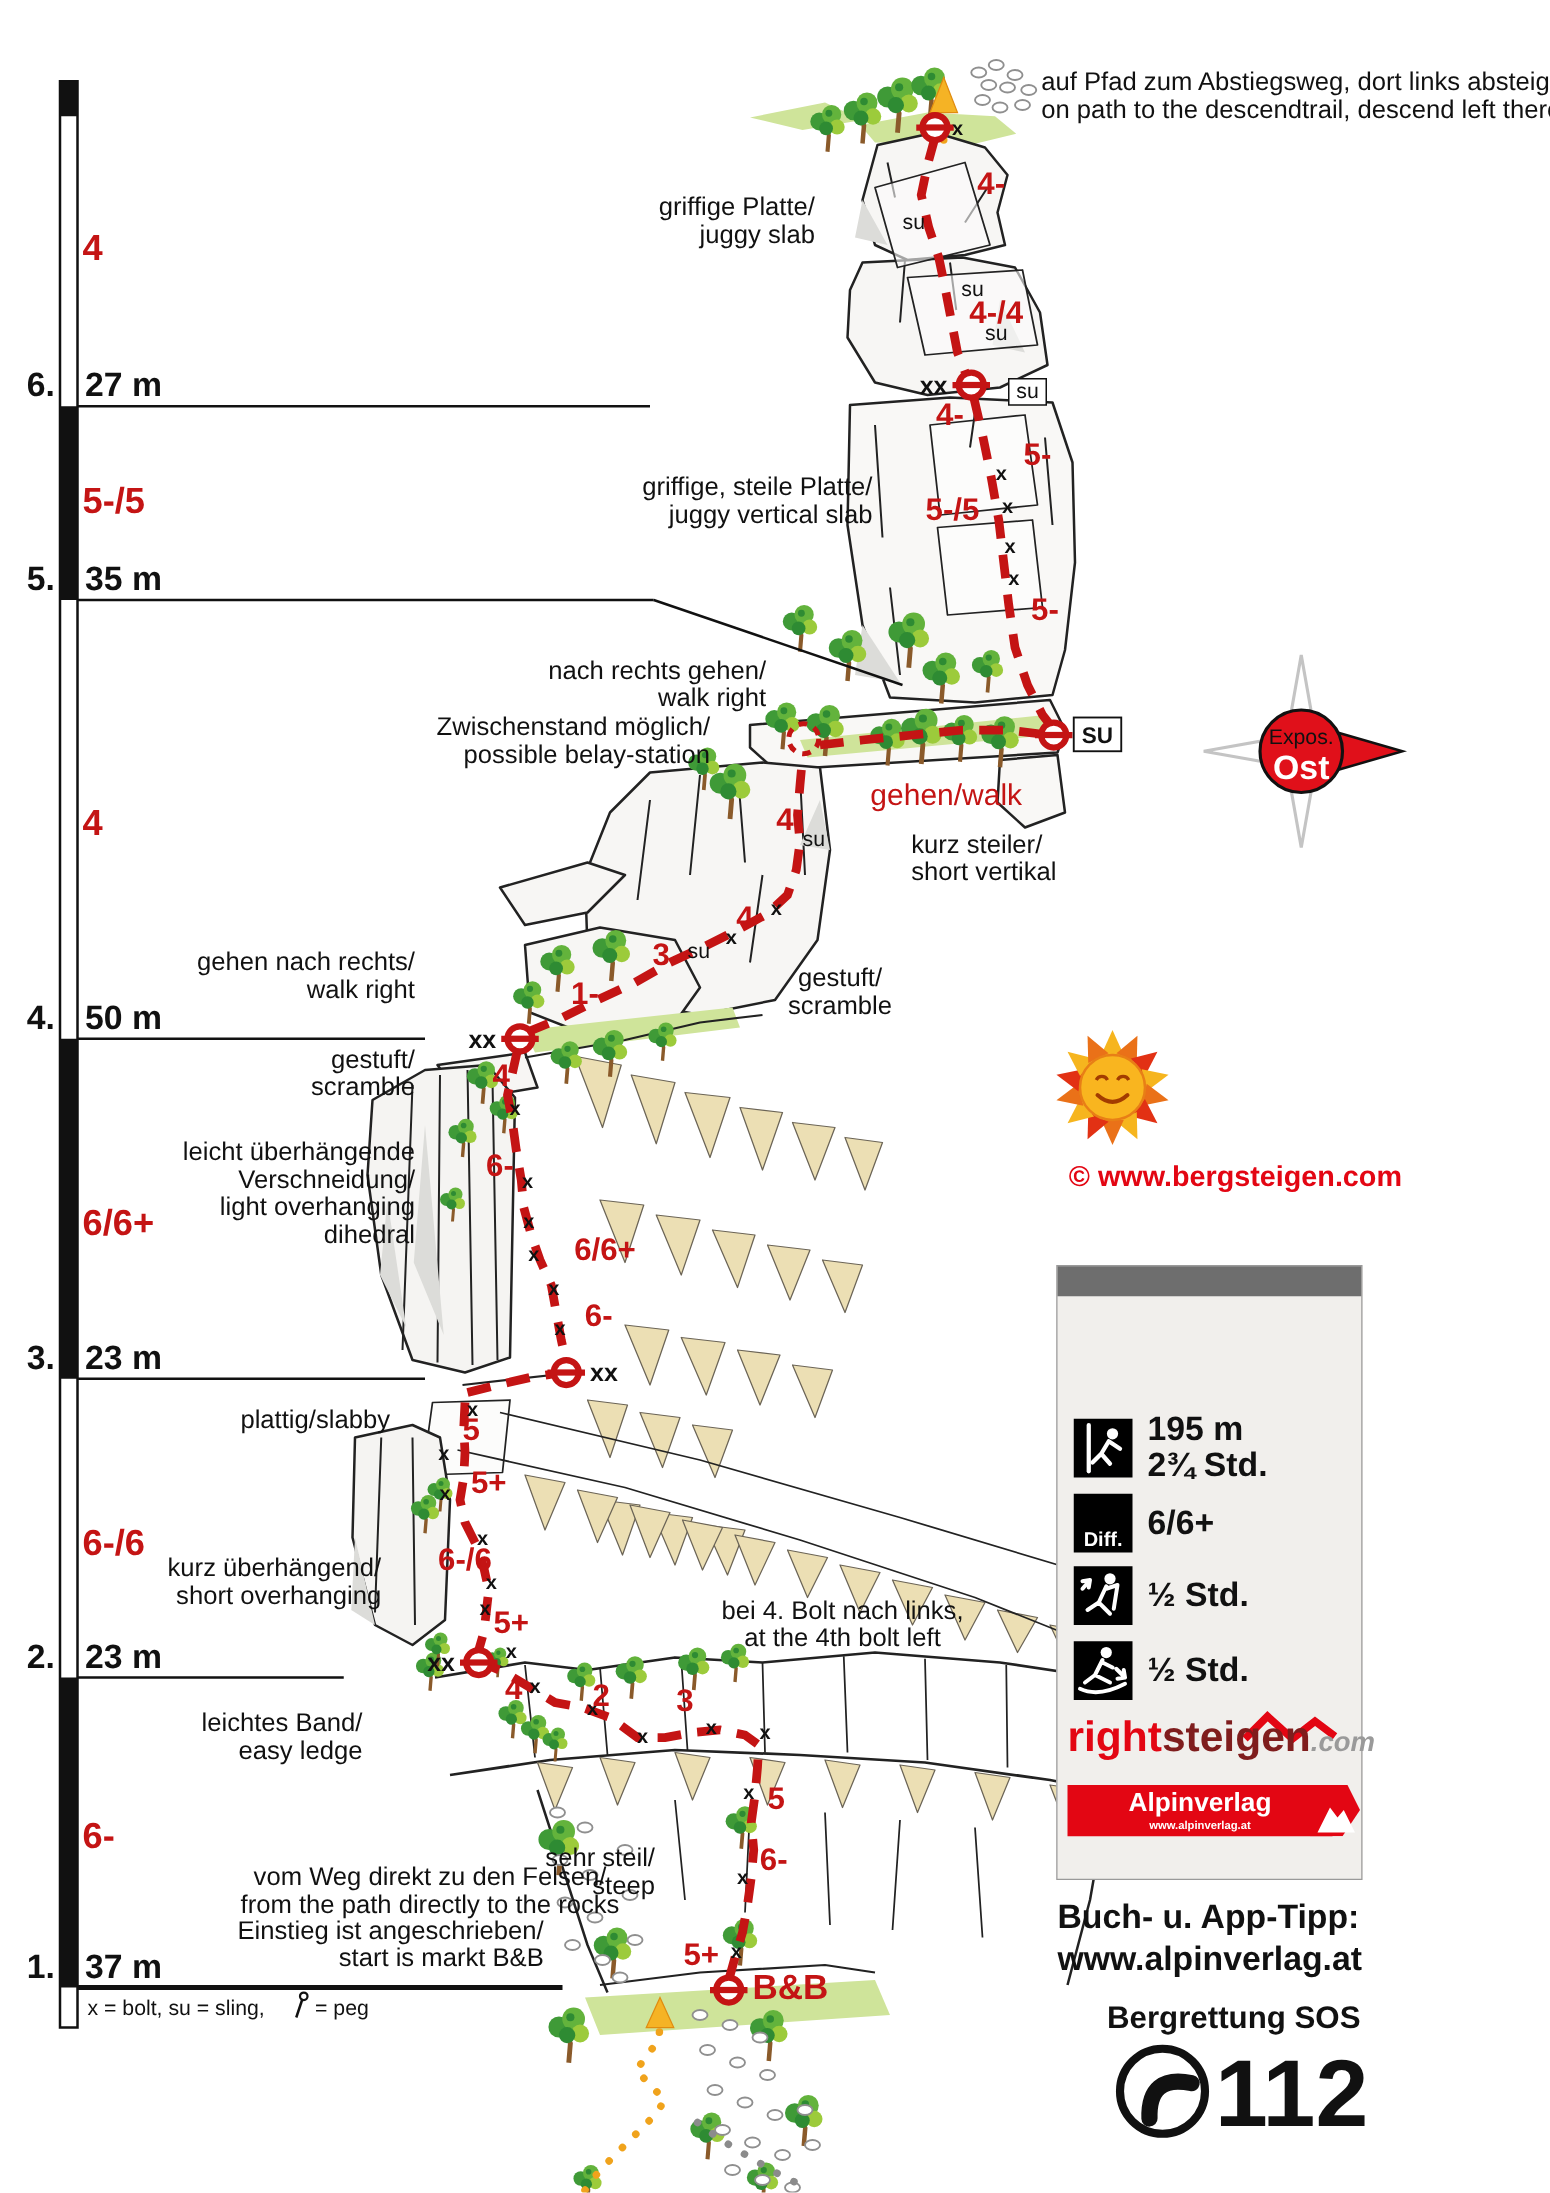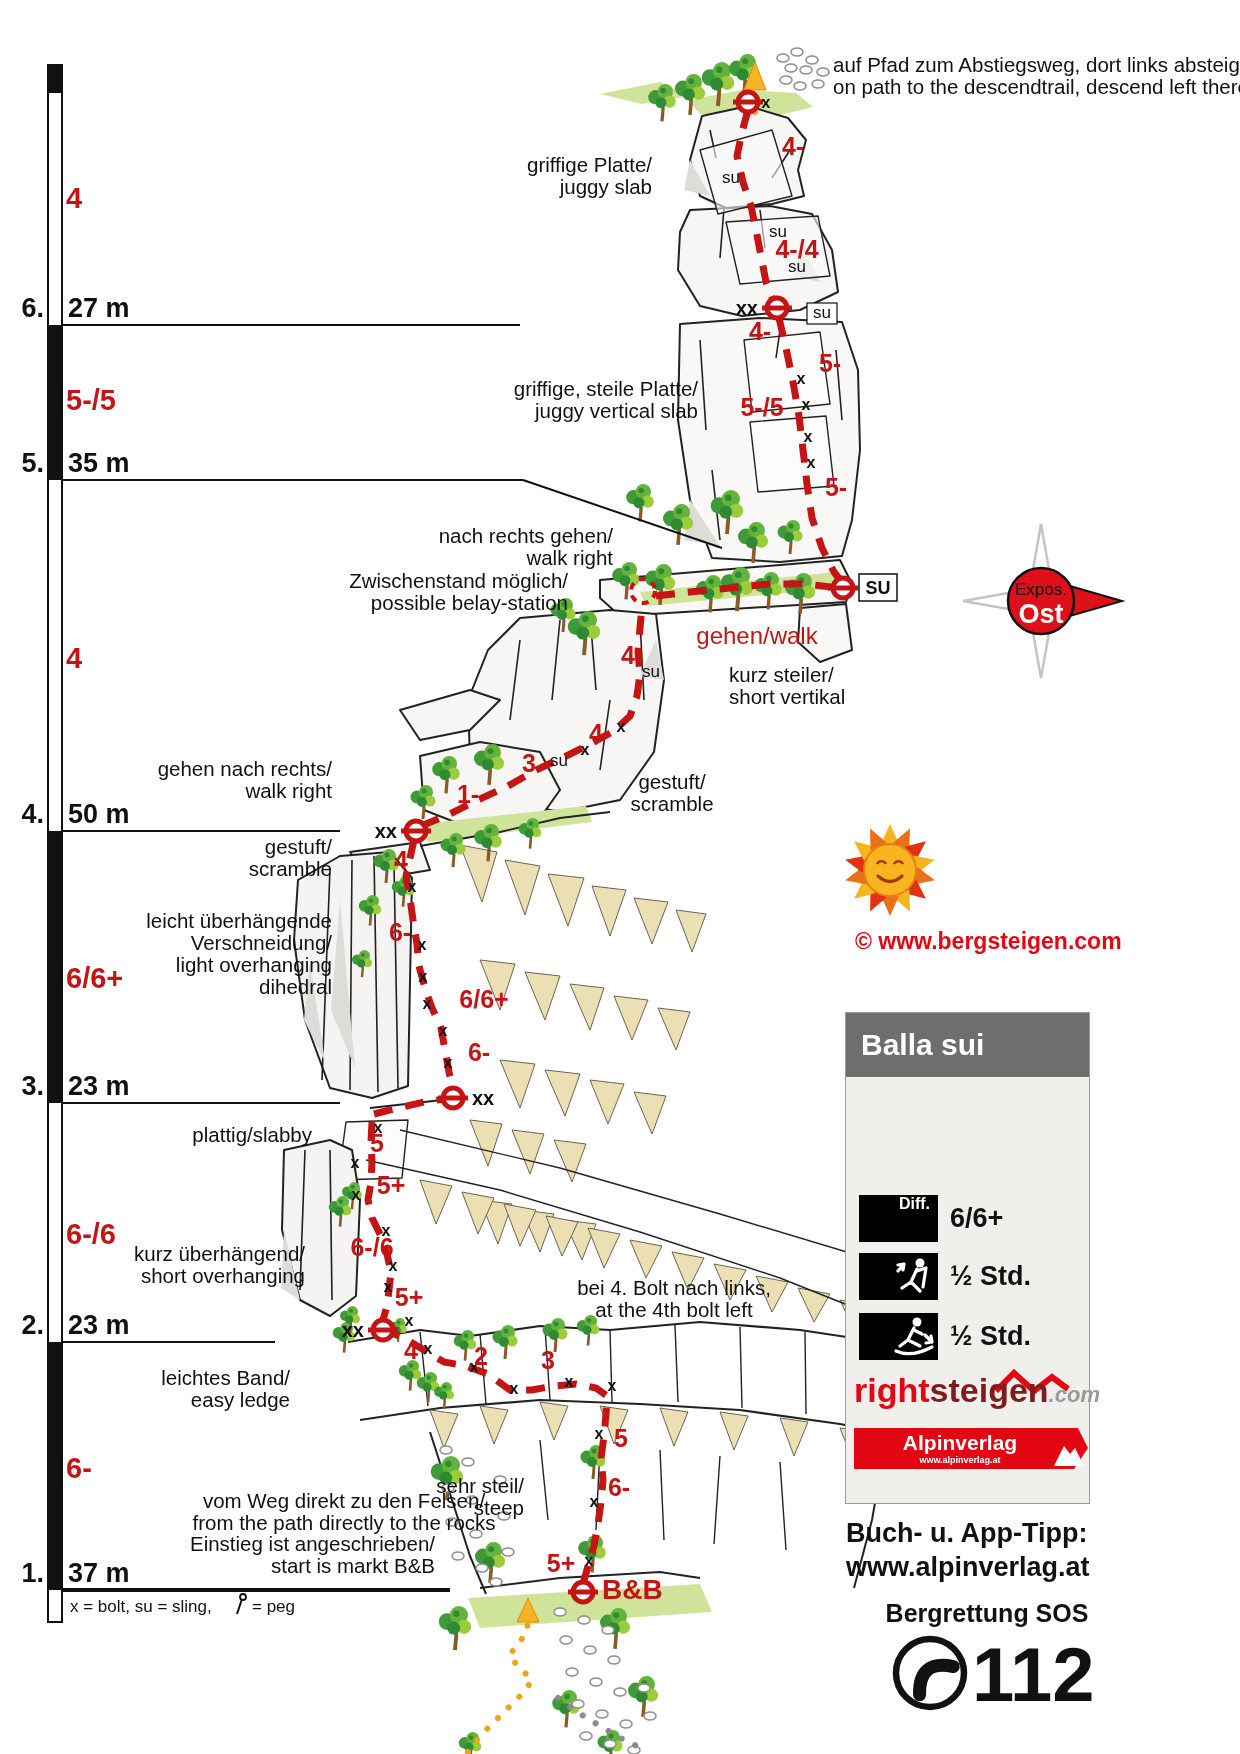--- a/index.html
+++ b/index.html
@@ -7,21 +7,21 @@
        font-family:"Liberation Sans",sans-serif;}
   #stage{position:absolute;left:0;top:0;width:1240px;height:1754px;}
   svg text{font-family:"Liberation Sans",sans-serif;}
   
   #infobox{position:absolute;left:845px;top:1012px;width:245px;height:492px;
            background:#f1efec;border:1px solid #9a9a9a;box-sizing:border-box;}
   #infobox .hdr{background:#6e6e6e;color:#fff;font-weight:bold;font-size:30px;
                 line-height:40px;padding:12px 0 12px 15px;}
   .ibrow{position:absolute;left:13px;display:flex;align-items:center;}
   .ibicon{width:47px;height:47px;background:#000;flex:0 0 47px;display:flex;
-          align-items:flex-start;justify-content:center;padding-left:32px;}
+          align-items:flex-end;justify-content:center;}
   .ibicon span{color:#fff;font-weight:bold;font-size:16px;}
   .ibval{margin-left:12px;font-weight:bold;font-size:27px;color:#111;line-height:29px;}
   #logoberg{position:absolute;left:8px;top:358px;width:228px;height:52px;font-weight:bold;
             font-size:34px;white-space:nowrap;}
   #logoberg .r{color:#e30613;} #logoberg .b{color:#7f1d1d;} #logoberg .g{color:#9a9a9a;font-size:22px;font-style:italic;}
   #logoalpin{position:absolute;left:8px;top:415px;width:212px;height:41px;background:#e30613;
              color:#fff;text-align:center;}
   #logoalpin .main{font-weight:bold;font-size:21px;line-height:30px;}
   #logoalpin .sub{font-weight:bold;font-size:9px;line-height:9px;margin-top:-2px;}
   #topobar{position:absolute;left:0;bottom:0;width:100%;background:#6e6e6e;color:#fff;
@@ -405,21 +405,35 @@
     <g transform="rotate(-40 930 1673)">
       <path d="M908,1683 q22,-28 44,0" stroke="#111" stroke-width="13" fill="none" stroke-linecap="round"></path>
     </g>
   </g>
   <text x="972" y="1701" font-size="76" font-weight="bold" fill="#111">112</text>
 </svg>
 
 
 <div id="infobox">
   <div class="hdr">
-    <div>Balla sui</div>
+  </div>
+  <div class="ibrow" style="top:116px">
+    <div class="ibicon">
+      <svg width="47" height="47">
+            <g stroke="#fff" stroke-width="3.4" stroke-linecap="round" fill="none">
+        <line x1="12" y1="5" x2="12" y2="42"></line>
+              <circle cx="31" cy="12" r="4.5" fill="#fff" stroke="none"></circle>
+        <path d="M28,18 L22,28 M28,18 L37,24 M22,28 L29,36 M22,28 L15,35"></path>
+            </g>
+          </svg>
+    </div>
+    <div class="ibval">
+          <div>195 m</div>
+      <div>2¾ Std.</div>
+        </div>
   </div>
   <div class="ibrow" style="top:182px">
     <div class="ibicon">
       <span>Diff.</span>
     </div>
     <div class="ibval">6/6+</div>
   </div>
   <div class="ibrow" style="top:240px">
     <div class="ibicon">
       <svg width="47" height="47">

